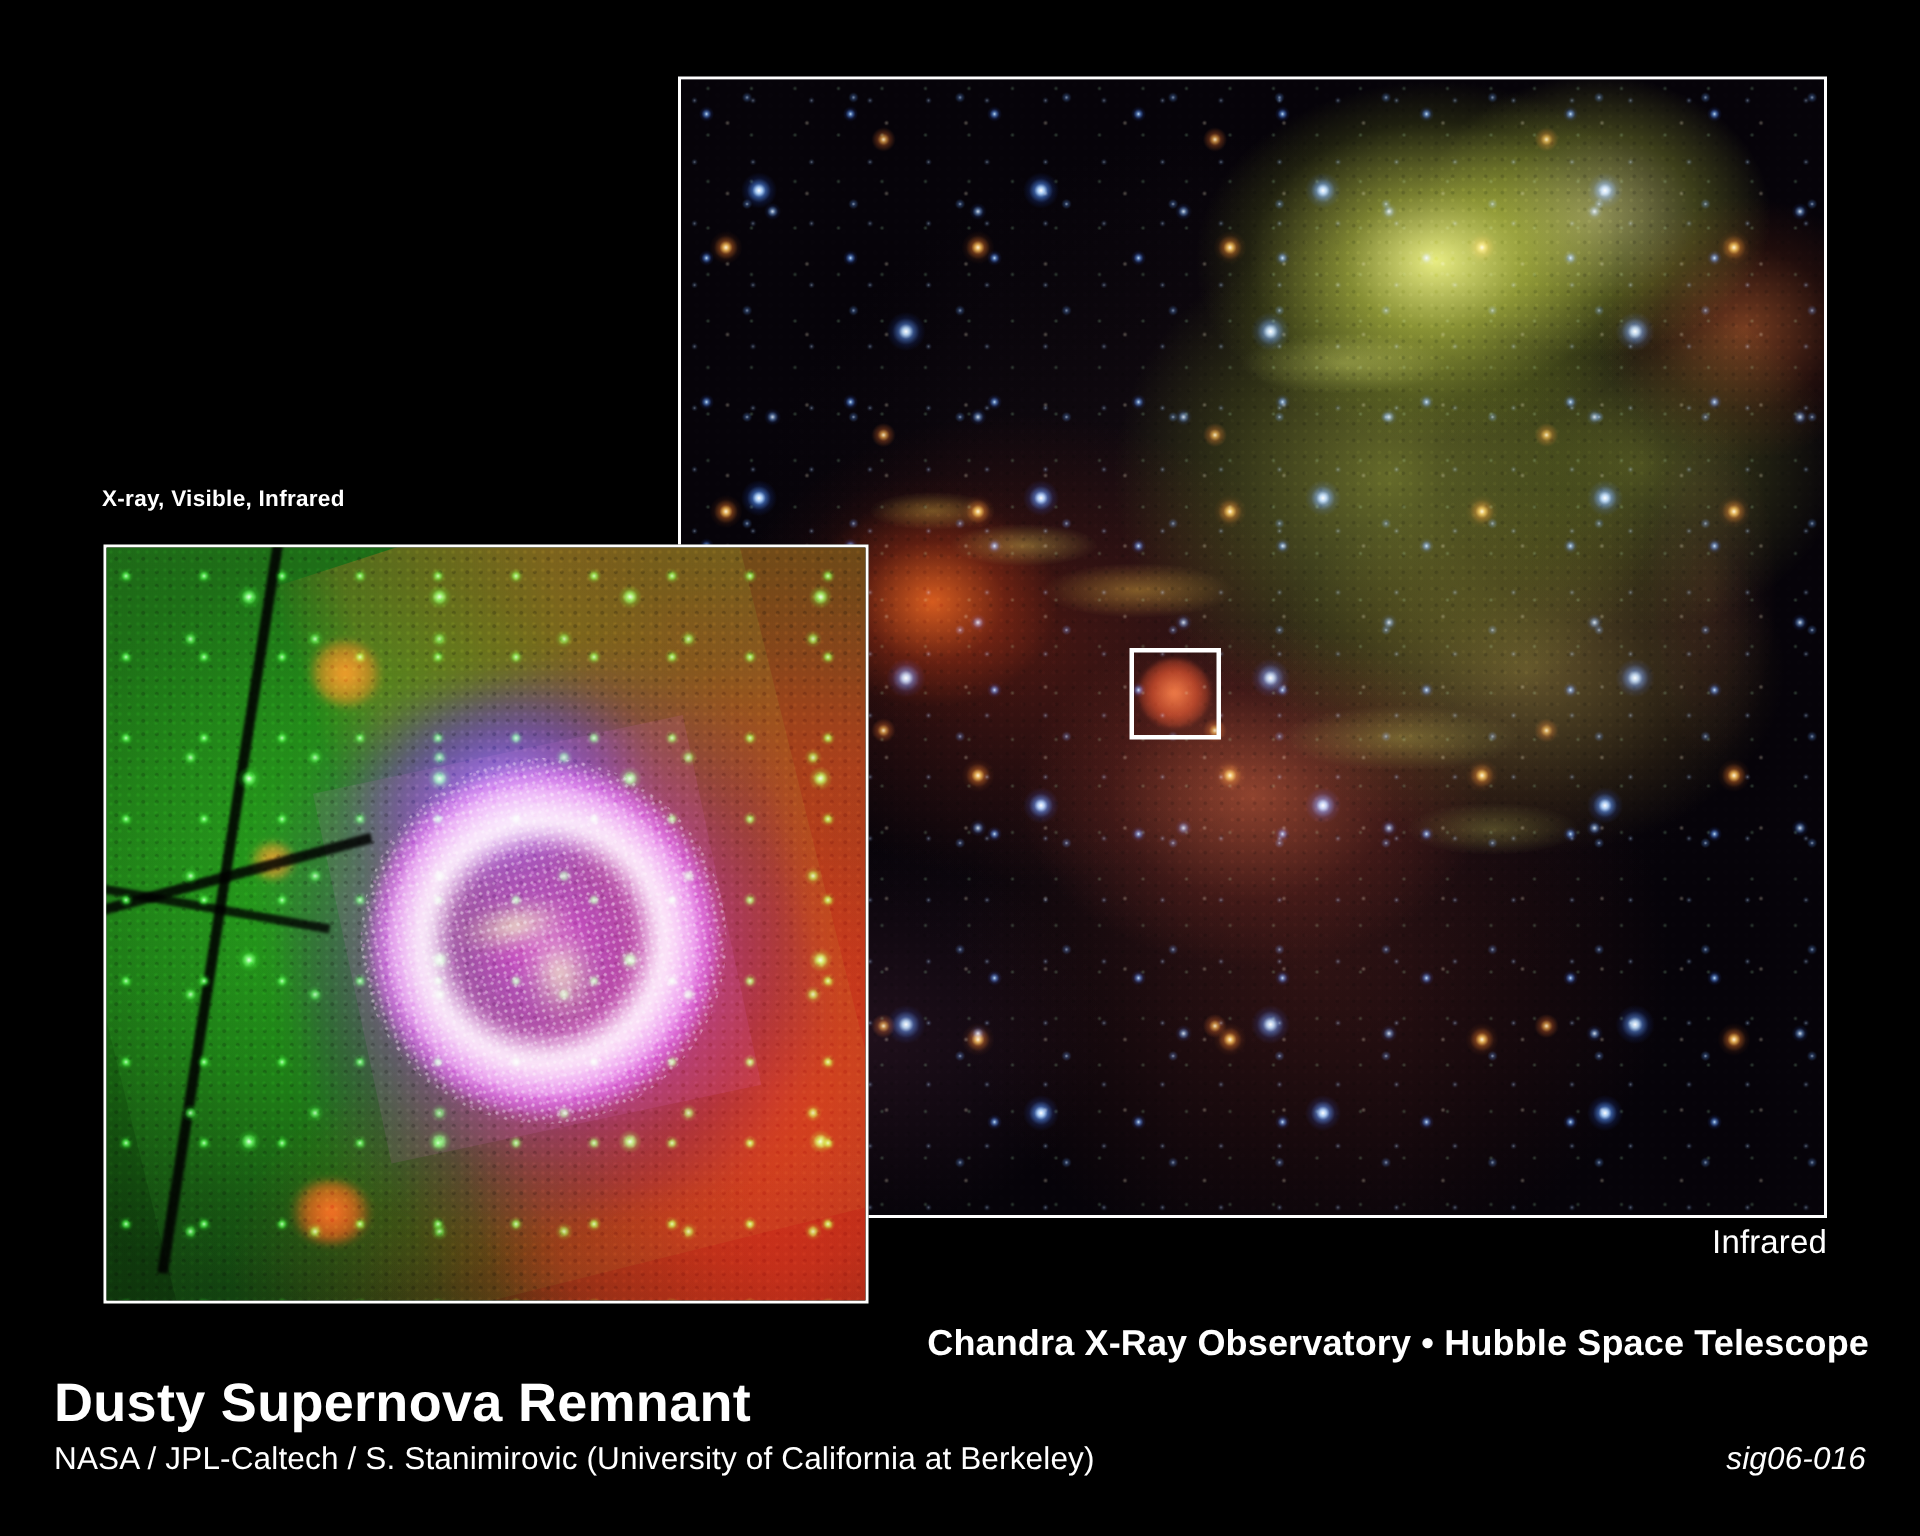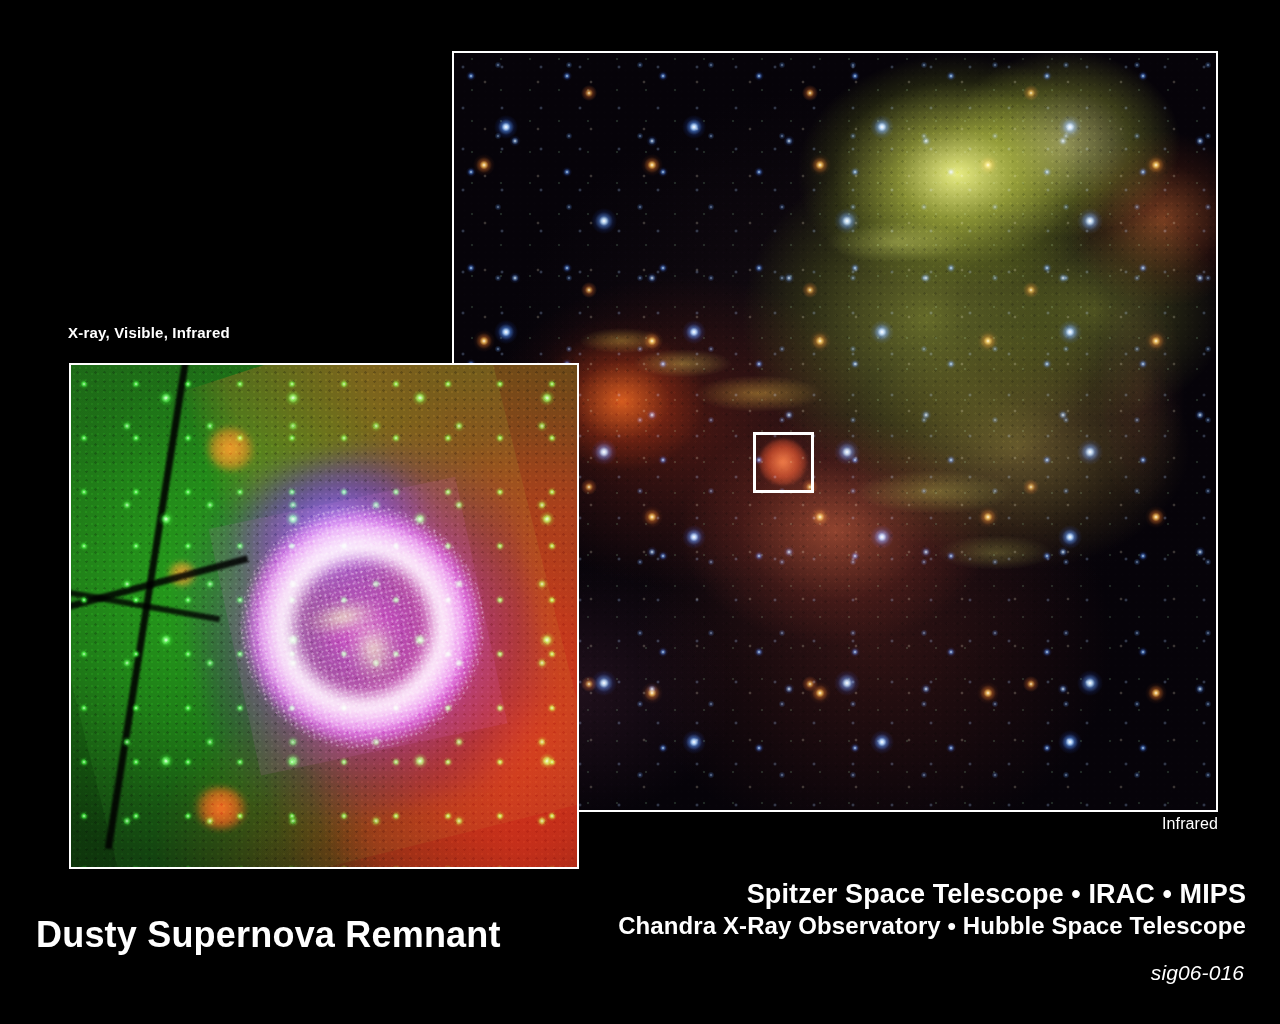--- a/index.html
+++ b/index.html
@@ -140,21 +140,21 @@
     border-radius: 50%;
     background: radial-gradient(circle, rgba(255,120,60,0.92) 0%, rgba(225,70,30,0.68) 45%, rgba(150,40,20,0.25) 75%, rgba(0,0,0,0) 100%);
     mix-blend-mode: screen;
     filter: blur(1.5px);
   }
 
   .main-label {
     position: absolute;
     right: 62px;
     top: 815px;
-    font-size: 16px;
+    font-size: 22px;
     letter-spacing: .1px;
     color: #ffffff;
   }
 
   
   .inset-label {
     position: absolute;
     left: 68px;
     top: 324px;
     font-size: 15px;
@@ -445,20 +445,20 @@
       <div class="gap-h2"></div>
 
       <div class="layer inset-stars"></div>
       <div class="layer inset-grain"></div>
     </div>
   </div>
 
   <div class="caption cap-title">Dusty Supernova Remnant</div>
 
   <div class="caption cap-right">
-    <div class="cap-line1">Spitzer Space Telescope • IRAC • MIPS</div>
     <div class="cap-line2">Chandra X-Ray Observatory • Hubble Space Telescope</div>
   </div>
 
+  <div class="caption cap-credit">NASA / JPL-Caltech / S. Stanimirovic (University of California at Berkeley)</div>
 
   <div class="caption cap-id">sig06-016</div>
 
 </div>
 
 </body></html>

